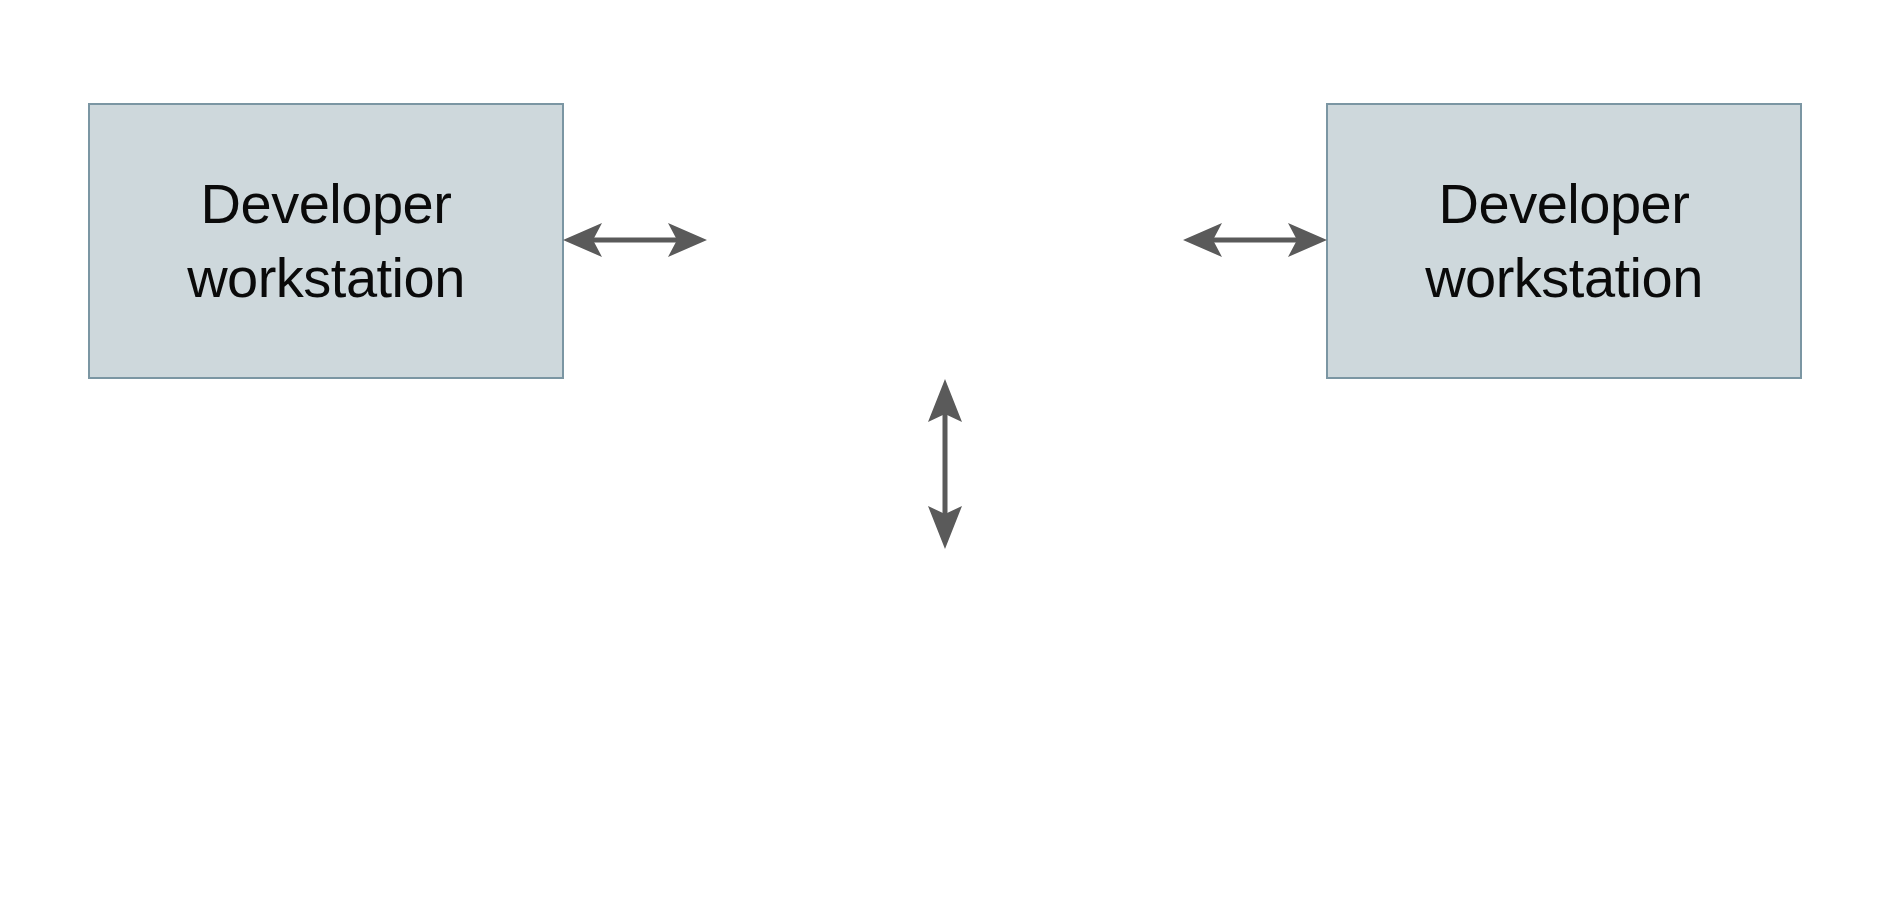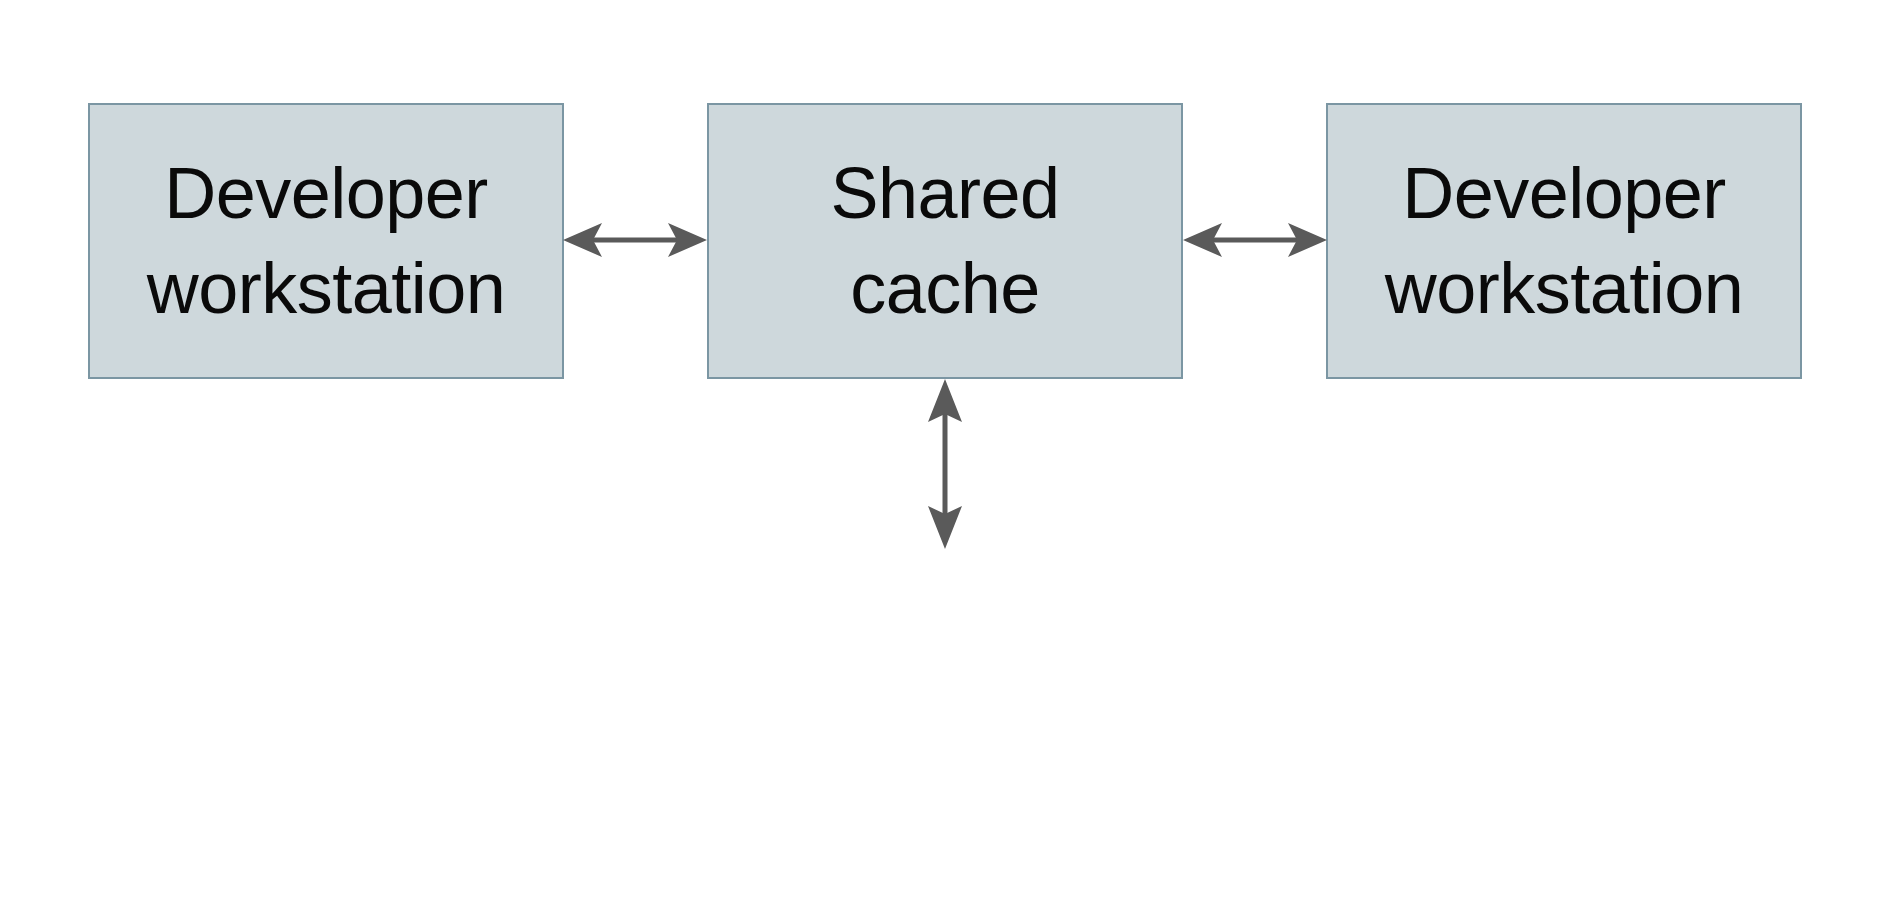--- a/index.html
+++ b/index.html
@@ -23,21 +23,21 @@
     box-sizing: border-box;
     background: #ced8dc;
     border: 2px solid #7b96a3;
     display: flex;
     align-items: center;
     justify-content: center;
     text-align: center;
   }
   .node-label {
     font-family: "Liberation Sans", sans-serif;
-    font-size: 72px;
+    font-size: 56px;
     line-height: 1.32;
     color: #0a0a0a;
     font-weight: 400;
     letter-spacing: -0.5px;
     white-space: pre-line;
     padding: 0 8px;
   }
   #node-dev-left  { left: 88px;  top: 103px; width: 476px; height: 276px; }
   #node-cache     { left: 707px; top: 103px; width: 476px; height: 276px; }
   #node-dev-right { left: 1326px;top: 103px; width: 476px; height: 276px; }
@@ -54,24 +54,20 @@
 </head>
 <body>
 
 <div id="canvas">
 
   <div class="node" id="node-dev-left">
     <span class="node-label">Developer
 workstation</span>
   </div>
 
-  <div class="node" id="node-cache">
-    <span class="node-label">Shared
-cache</span>
-  </div>
 
   <div class="node" id="node-dev-right">
     <span class="node-label">Developer
 workstation</span>
   </div>
 
 
   <svg class="edge" id="edge-left-cache" viewBox="0 0 150 64">
     <g fill="#5a5a5a" stroke="none">
       <rect x="30" y="29.5" width="90" height="5"></rect>

